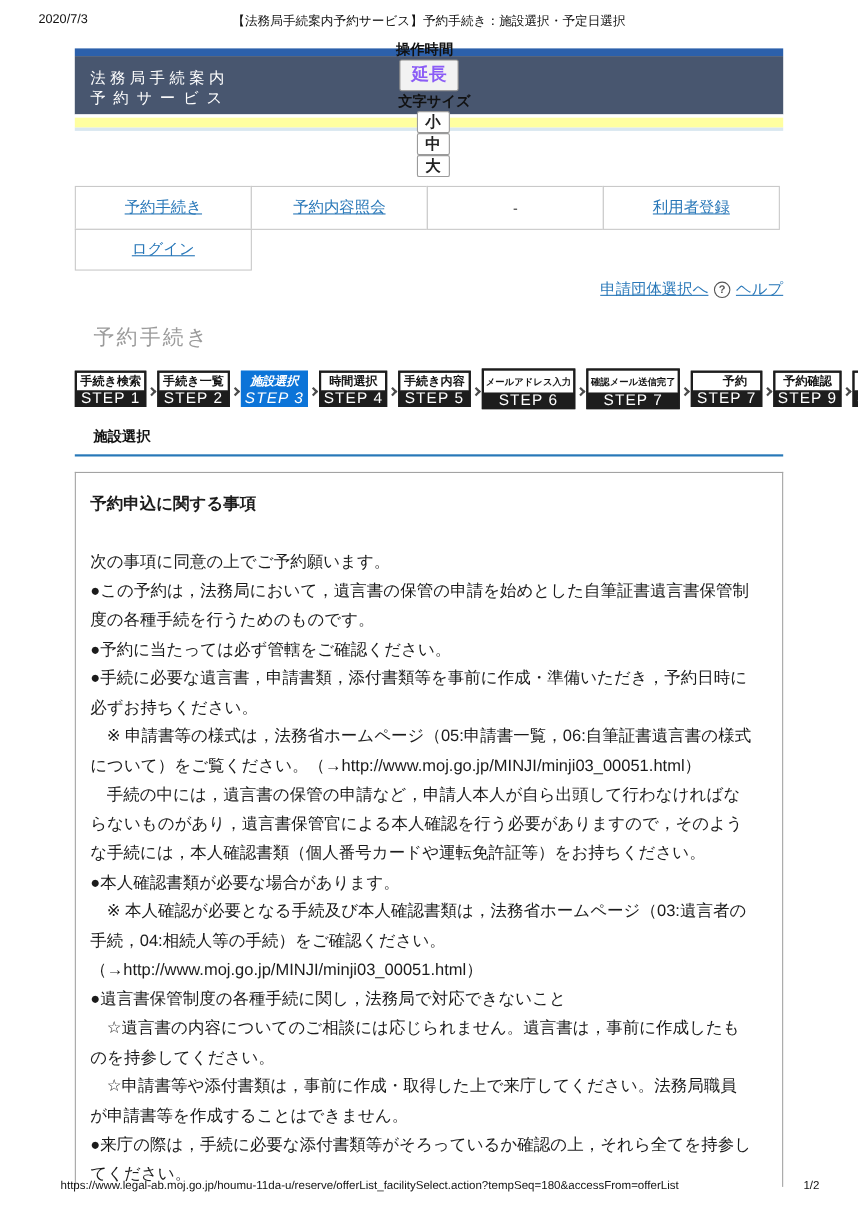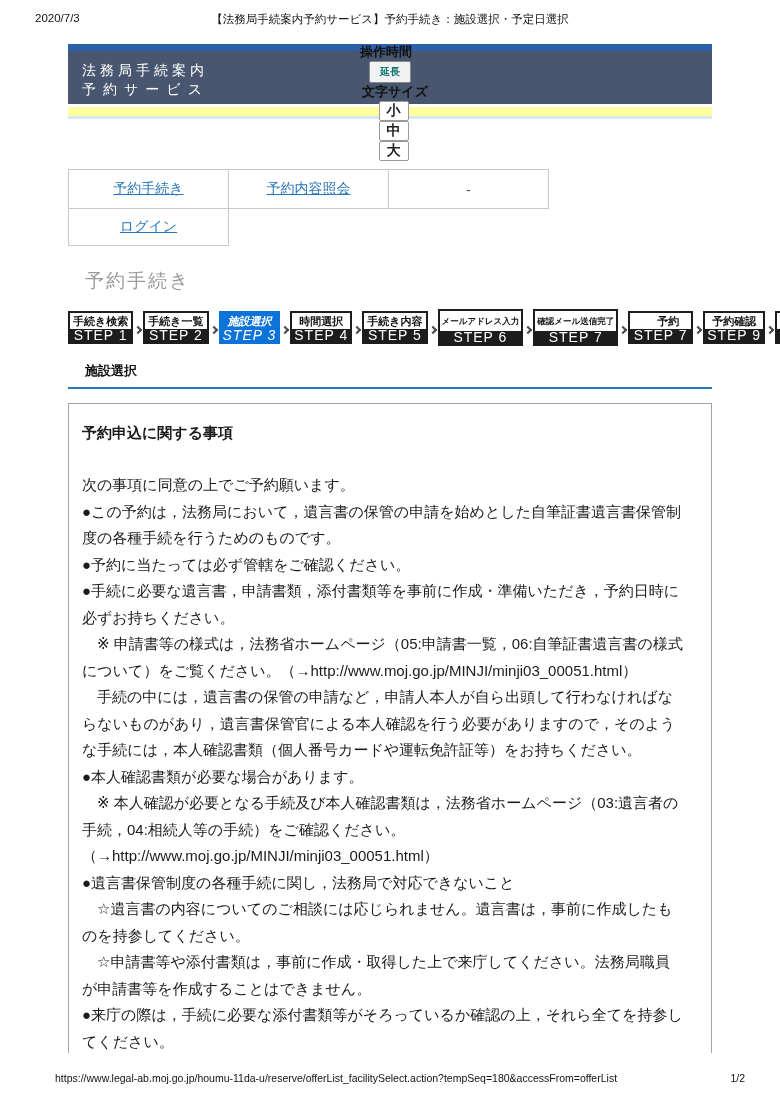--- a/index.html
+++ b/index.html
@@ -25,21 +25,21 @@
   .banner-main .l1 { color:#fff; font-size:14px; letter-spacing:4px; line-height:19px; }
   .banner-main .l2 { color:#fff; font-size:14px; letter-spacing:7px; line-height:19px; }
   .banner-gap { height:3px; background:#ffffff; }
   .banner-yellow { height:9px; background:#ffffa0; }
   .banner-lightline { height:3px; background:#d9e7f0; }
 
   
   .toolbar { margin-top:12px; height:30px; display:flex; justify-content:flex-end; align-items:center;flex-direction:column; }
   .tb-label { font-size:13px; font-weight:bold; color:#111; margin-right:8px; }
   .tb-label.second { margin-left:18px; }
-  .btn-extend { font-size:10px; font-weight:bold; color:#0f766e; background:#f2f2f2;
+  .btn-extend { font-size:16px; font-weight:bold; color:#8b5cf6; background:#f2f2f2;
     border:1px solid #8a8a8a; border-radius:2px; padding:3px 10px; }
   .btn-size { font-size:14px; font-weight:bold; color:#222; background:#ffffff;
     border:1px solid #9a9a9a; border-radius:2px; width:30px; height:27px; margin-left:7px;
     display:inline-flex; align-items:center; justify-content:center; }
 
   
   .nav { margin-top:8px; }
   .nav-row { display:flex; }
   .nav-cell { width:161px; height:40px; border:1px solid #c9c9c9; margin-left:-1px;
     display:flex; align-items:center; justify-content:center; background:#fff; }
@@ -119,28 +119,36 @@
       <div class="nav-row">
         <div class="nav-cell">
           <a class="navlink">予約手続き</a>
         </div>
         <div class="nav-cell">
           <a class="navlink">予約内容照会</a>
         </div>
         <div class="nav-cell">
           <span class="nav-dash">-</span>
         </div>
+        <div class="nav-cell">
+          <a class="navlink">利用者登録</a>
+        </div>
       </div>
       <div class="nav-row second">
         <div class="nav-cell">
           <a class="navlink">ログイン</a>
         </div>
       </div>
     </div>
 
+    <div class="help-row">
+      <a class="navlink">申請団体選択へ</a>
+      <span class="help-icon">?</span>
+      <a class="navlink">ヘルプ</a>
+    </div>
 
     <div class="page-heading">予約手続き</div>
 
     <div class="steps">
       <div class="step">
         <div class="step-label">手続き検索</div>
         <div class="step-num">STEP 1</div>
       </div>
       <span class="chev"></span>
       <div class="step">

